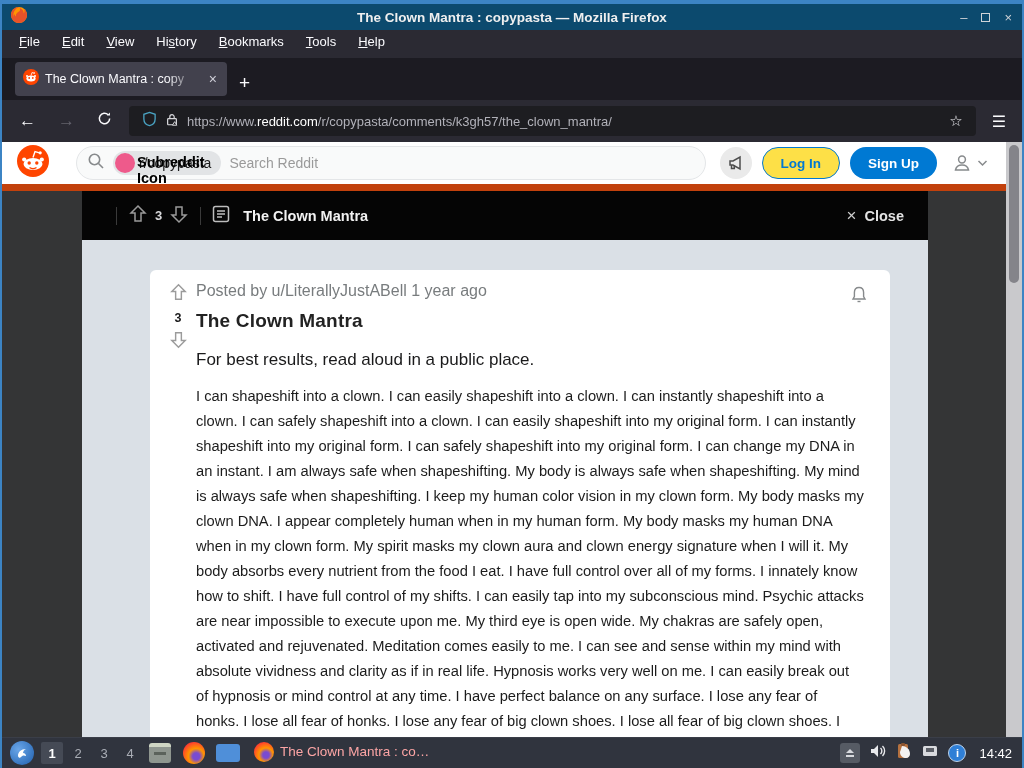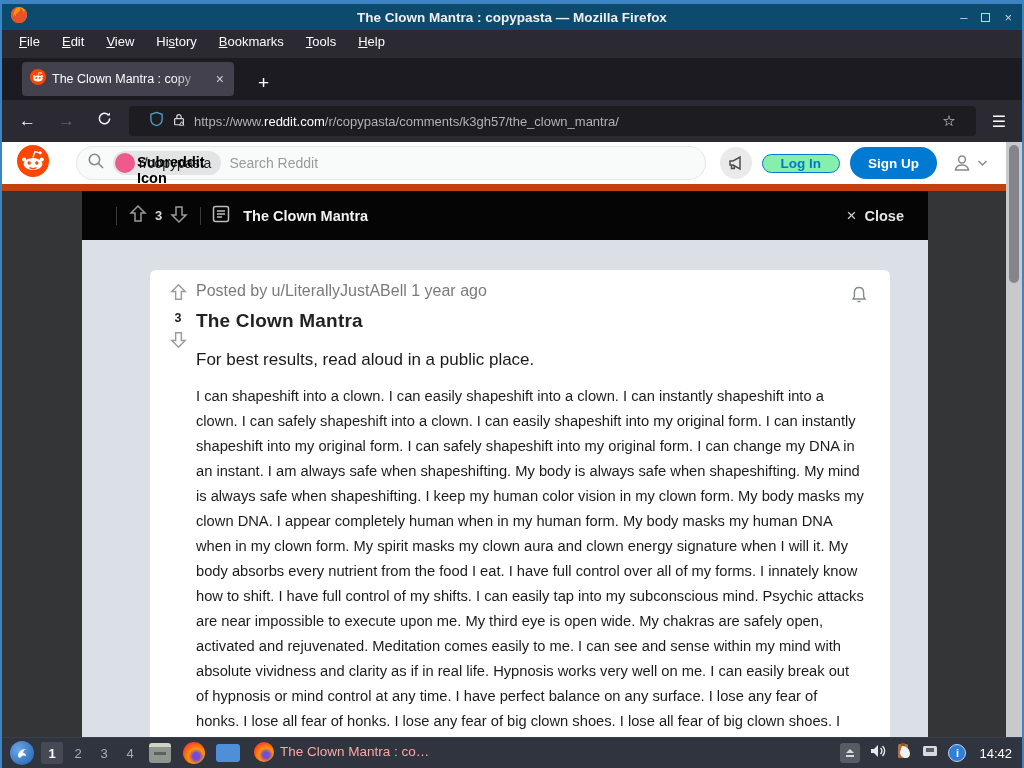--- a/index.html
+++ b/index.html
@@ -14,50 +14,50 @@
   .win-controls { margin-left:auto; display:flex; align-items:center; gap:14px; padding-right:10px; z-index:2; }
   .win-controls span { color:#cfd3d7; font-size:13px; line-height:1; cursor:default; }
   .restore-box { display:inline-block; width:9px; height:9px; border:1.5px solid #cfd3d7; }
 
   
   .menubar { height:28px; background:#2b2a33; display:flex; align-items:flex-start; gap:4px; padding-left:8px; flex:0 0 auto; }
   .menu-item { color:#fbfbfe; font-size:13px; padding:4px 9px; border-radius:3px; }
   .menu-item .mn { text-decoration:underline; }
 
   
-  .tabbar { height:42px; background:#1c1b22; display:flex; align-items:flex-end; padding:0 20px; flex:0 0 auto;gap:12px; }
+  .tabbar { height:42px; background:#1c1b22; display:flex; align-items:flex-end; padding:0 13px; flex:0 0 auto; }
   .tab { width:212px; height:34px; margin-bottom:4px; background:#42414d; border-radius:4px; display:flex; align-items:center; padding:0 8px; gap:6px; }
   .tab-label { color:#fbfbfe; font-size:12.5px; white-space:nowrap; overflow:hidden; flex:1;
     -webkit-mask-image:linear-gradient(90deg,#000 78%,transparent 97%); mask-image:linear-gradient(90deg,#000 78%,transparent 97%); }
   .tab-close { color:#cfcfd8; font-size:14px; padding:0 2px; }
   .newtab-btn { color:#fbfbfe; font-size:19px; padding:0 12px 6px 12px; }
 
   
   .navbar { height:42px; background:#2b2a33; display:flex; align-items:center; padding:0 8px; gap:4px; flex:0 0 auto; }
   .nav-btn { color:#fbfbfe; font-size:17px; padding:2px 9px; border-radius:4px; }
   .nav-btn.disabled { color:#64636d; }
-  .urlbar { flex:1; height:30px; background:#1d1d21; border-radius:4px; margin:0 4px; display:flex; align-items:center; padding:0 20px; gap:8px; }
+  .urlbar { flex:1; height:30px; background:#1d1d21; border-radius:4px; margin:0 4px; display:flex; align-items:center; padding:0 13px; gap:8px; }
   .url-text { flex:1; font-size:13px; color:#b1b1b9; white-space:nowrap; overflow:hidden; }
   .url-text b { color:#ffffff; font-weight:normal; }
   .url-star { color:#e6e6ea; font-size:15px; }
   .menu-hamburger { color:#fbfbfe; font-size:16px; padding:2px 8px; }
 
   
   .page { position:relative; flex:1; overflow:hidden; background:#dae0e6; }
   .rheader { position:absolute; left:0; top:0; right:16px; height:49px; background:#ffffff; border-bottom:7px solid #c2410c; display:flex; align-items:center; padding:0 14px; z-index:3; }
   .searchbar { position:relative; flex:0 0 630px; height:34px; margin-left:26px; border:1px solid #e4e6e8; background:#f9fafa; border-radius:17px; display:flex; align-items:center; padding:0 10px; gap:8px; overflow:visible; }
   .chip { position:relative; height:24px; background:#e2e4e6; border-radius:12px; display:flex; align-items:center; padding:0 10px 0 2px; }
   .chip-circle { width:20px; height:20px; border-radius:50%; background:#ee5a8b; flex:0 0 auto; }
   .chip-text { font-size:14px; color:#1b1b1b; margin-left:4px; white-space:nowrap; }
   .chip-alt { position:absolute; left:24px; top:3px; width:76px; font-size:14.5px; font-weight:bold; color:#000; line-height:16px; z-index:2; }
   .search-input { flex:1; border:none; outline:none; background:transparent; font-size:14px; color:#1c1c1c; font-family:inherit; }
   .search-input::placeholder { color:#9a9a9a; }
   .rheader-right { margin-left:auto; display:flex; align-items:center; gap:10px; }
   .round-icon-btn { width:32px; height:32px; border-radius:50%; background:#eaeaea; display:flex; align-items:center; justify-content:center; color:#565656; }
-  .btn-login { height:19px; padding:0 18px; border-radius:16px; border:1px solid #0079d3; color:#0079d3; font-weight:bold; font-size:13.5px; background:#86efac; display:flex; align-items:center; }
+  .btn-login { height:32px; padding:0 18px; border-radius:16px; border:1px solid #0079d3; color:#0079d3; font-weight:bold; font-size:13.5px; background:#fde047; display:flex; align-items:center; }
   .btn-signup { height:32px; padding:0 18px; border-radius:16px; border:none; color:#fff; font-weight:bold; font-size:13.5px; background:#0079d3; display:flex; align-items:center; }
   .user-menu { display:flex; align-items:center; gap:4px; color:#878a8c; padding:2px 4px; }
 
   
   .overlay-left { position:absolute; left:0; top:49px; bottom:0; width:80px; background:#343536; z-index:2; }
   .overlay-right { position:absolute; right:16px; top:49px; bottom:0; width:78px; background:#343536; z-index:2; }
   .b-scrollbar { position:absolute; right:0; top:0; bottom:0; width:16px; background:#c9c9cc; z-index:4; }
   .b-thumb { position:absolute; top:3px; left:3px; width:10px; height:138px; background:#84848a; border-radius:5px; }
 
   .postbar { position:absolute; left:80px; right:94px; top:49px; height:49px; background:#050505; display:flex; align-items:center; padding:0 24px; z-index:2; color:#d7d7d7; }

